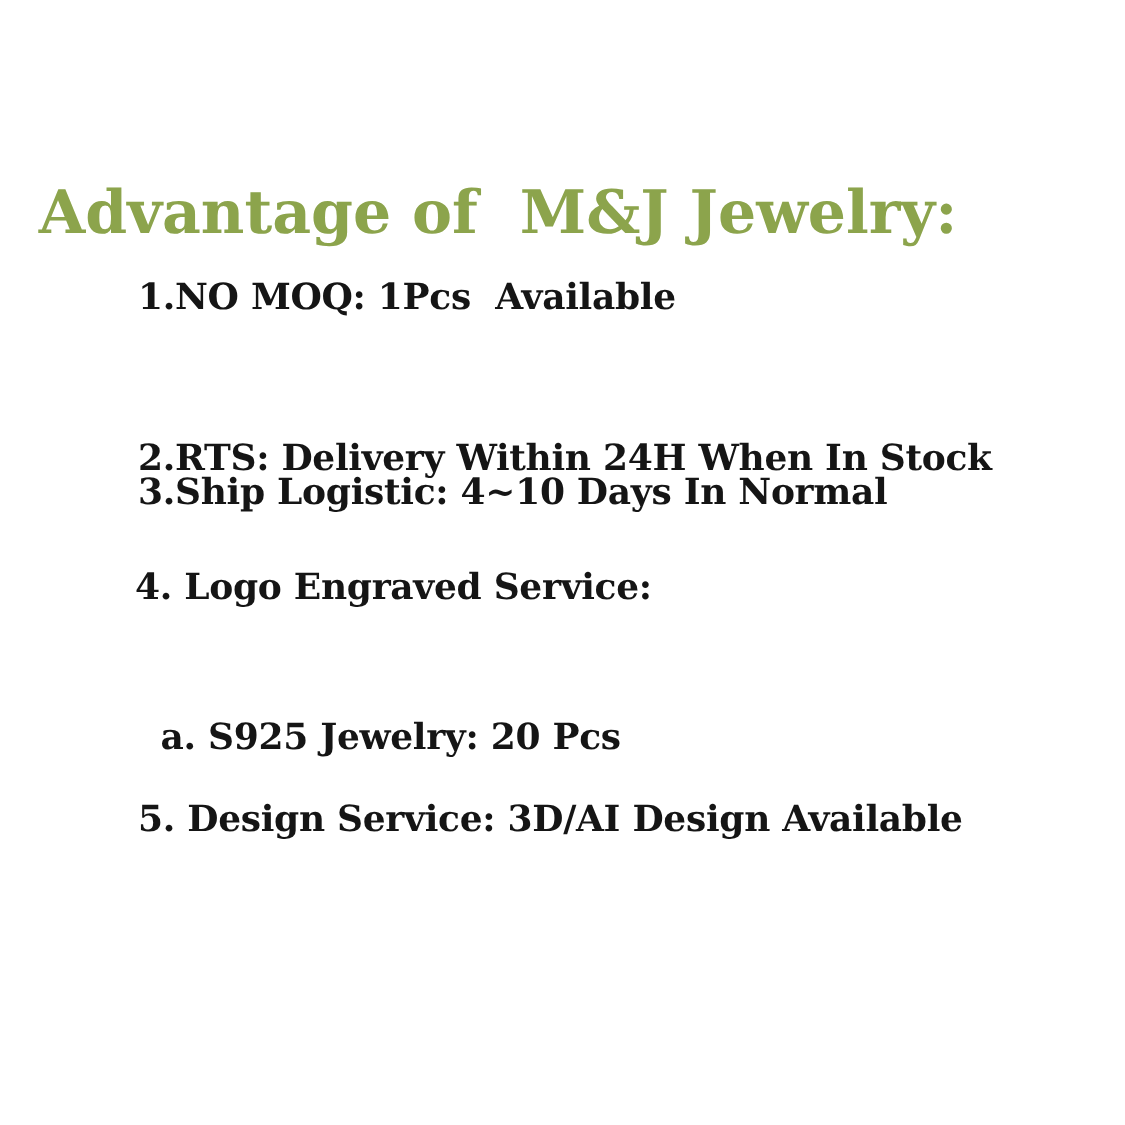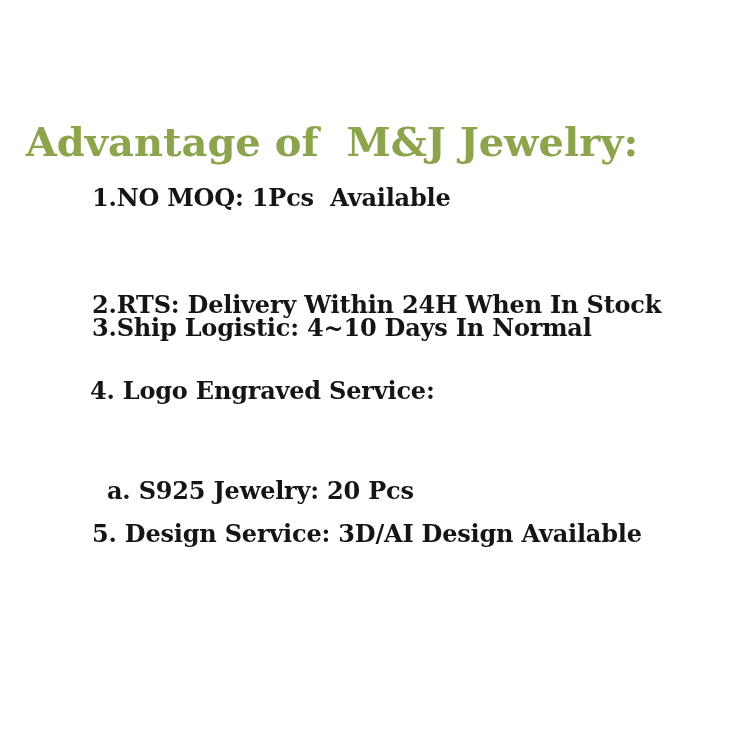--- a/index.html
+++ b/index.html
@@ -35,21 +35,21 @@
     color: #151515;
     white-space: pre-wrap;
     letter-spacing: -0.2px;
   }
   .item-1 { left: 92px;  top: 183px; }
   .item-2 { left: 92px;  top: 246px; margin-top: 44px; }
   .item-3 { left: 92px;  top: 313px; }
   .item-4 { left: 90px;  top: 376px; }
   .item-4a { left: 107px; top: 444px; margin-top: 32px; }
   .item-4b { left: 107px; top: 460px; }
-  .item-5 { left: 92px;  top: 519px; }
+  .item-5 { left: 92px;  top: 531px; }
 </style>
 </head>
 <body>
 
 <div class="canvas">
 
   <h1 class="page-title">Advantage of  M&amp;J Jewelry:</h1>
 
   <div class="adv-line item-1">1.NO MOQ: 1Pcs  Available</div>
 

